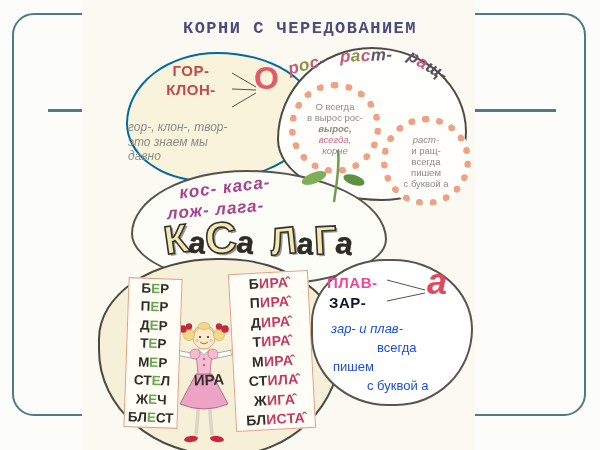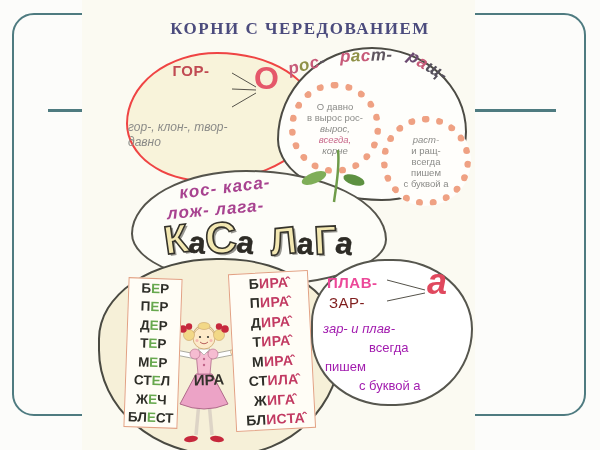--- a/index.html
+++ b/index.html
@@ -5,23 +5,23 @@
   html,body{margin:0;padding:0;background:#fff;}
   #stage{position:relative;width:600px;height:450px;background:#fcfcfa;overflow:hidden;
          font-family:"Liberation Sans",sans-serif;}
   
   #frame{position:absolute;left:12px;top:13px;width:570px;height:399px;
          border:2.5px solid #4e7b80;border-radius:22px;z-index:0;}
   #hline{position:absolute;left:48px;top:109px;width:508px;height:2.5px;background:#4e7b80;z-index:0;}
   
   #poster{position:absolute;left:82px;top:0;width:393px;height:450px;background:#fbfaf2;z-index:1;}
   #title{position:absolute;left:100px;top:19px;width:400px;text-align:center;z-index:2;
-         font-family:Liberation Serif, serif;font-weight:700;font-size:17px;
+         font-family:Liberation Mono, monospace;font-weight:700;font-size:17px;
          letter-spacing:1.5px;color:#4b4b7d;}
-  .blob{position:absolute;border:2px solid #ef4444;}
+  .blob{position:absolute;border:2px solid #0369a1;}
   
   #gor-blob{left:126px;top:52px;width:186px;height:126px;background:#f8f3da;z-index:2;
             border-radius:48% 52% 58% 42% / 55% 48% 52% 45%;}
   #gor-roots{position:absolute;left:20px;top:7px;width:86px;text-align:center;
              font-size:15px;font-weight:700;color:#c04a52;line-height:19px;letter-spacing:.5px;}
   #gor-lines{position:absolute;left:104px;top:16px;}
   #gor-vowel{position:absolute;left:126px;top:6px;font-size:32px;font-weight:800;color:#e5586a;}
   #gor-note{position:absolute;left:0;top:66px;width:100%;text-align:left;
             font-size:12px;font-style:italic;color:#8b8b88;line-height:14.5px;}
   
@@ -68,63 +68,65 @@
   #ber-right{left:132px;top:12px;width:78px;height:156px;transform:rotate(-3deg);
              font-size:14px;font-weight:700;letter-spacing:.3px;}
   .dk2{color:#2e2e28;} .grn{color:#67a84e;} .pnk{color:#c23a62;}
   #dancer{position:absolute;left:70px;top:62px;}
   #ira-label{position:absolute;left:86px;top:111px;width:46px;text-align:center;
              font-size:15px;font-weight:800;color:#33312b;transform:rotate(-2deg);}
   
   #zar-blob{left:311px;top:259px;width:158px;height:143px;background:#fff;z-index:5;
             border-radius:48% 52% 50% 50% / 45% 50% 55% 50%;border-color:#56564e;}
   #zar-plav{position:absolute;left:14px;top:13px;font-size:15px;font-weight:800;color:#ec4899;letter-spacing:.5px;}
-  #zar-zar{position:absolute;left:16px;top:33px;font-size:15px;font-weight:400;color:#7f1d1d;letter-spacing:.5px;text-align:right;}
+  #zar-zar{position:absolute;left:16px;top:33px;font-size:15px;font-weight:700;color:#0f172a;letter-spacing:.5px;text-align:right;}
   #zar-lines{position:absolute;left:74px;top:12px;}
   #zar-vowel{position:absolute;left:114px;top:0px;font-size:36px;font-weight:800;
              font-style:italic;color:#e0485e;}
-  #zar-note{position:absolute;left:10px;top:58px;width:140px;font-size:13px;color:#a21caf;line-height:19px;}
+  #zar-note{position:absolute;left:18px;top:58px;width:140px;font-size:13px;color:#1d4ed8;line-height:19px;}
   #zar-note div:nth-child(2){margin-left:46px;}
   #zar-note div:nth-child(3){margin-left:2px;}
   #zar-note div:nth-child(4){margin-left:36px;}
 </style>
 </head>
 <body>
 
 <div id="stage" data-name="slide-canvas">
   <div id="frame" data-name="slide-border-frame"></div>
   <div id="hline" data-name="slide-divider-line"></div>
   <div id="poster" data-name="poster-sheet"></div>
 
   <div id="title" data-name="page-title">КОРНИ С ЧЕРЕДОВАНИЕМ</div>
 
   <div id="gor-blob" class="blob" data-name="gor-klon-tvor-blob">
     <div id="gor-roots" data-name="gor-roots-list">
         <div data-name="root-word">ГОР-</div>
+        <div data-name="root-word">КЛОН-</div>
       </div>
     <svg id="gor-lines" data-name="connector-lines-icon" width="26" height="42">
       <line x1="0" y1="3" x2="24" y2="17" stroke="#55524a" stroke-width="1"></line>
       <line x1="0" y1="19" x2="24" y2="20" stroke="#55524a" stroke-width="1"></line>
       <line x1="0" y1="37" x2="24" y2="23" stroke="#55524a" stroke-width="1"></line>
     </svg>
     <div id="gor-vowel" data-name="vowel-o">О</div>
     <div id="gor-note" data-name="gor-note">
         <div data-name="note-line">гор-, клон-, твор-</div>
+        <div data-name="note-line">это знаем мы</div>
         <div data-name="note-line">давно</div>
       </div>
   </div>
 
   <div id="ros-blob" class="blob" data-name="ros-rast-rasch-blob"></div>
   <div id="arc-ros" class="arc" data-name="arc-word-ros"><span data-name="arc-letter" style="color: rgb(199, 90, 121);">р</span><span data-name="arc-letter" style="color: rgb(143, 145, 71);">о</span><span data-name="arc-letter" style="color: rgb(199, 90, 121);">с</span><span data-name="arc-letter" style="color: rgb(95, 86, 96);">-</span></div>
   <div id="arc-rast" class="arc" data-name="arc-word-rast"><span data-name="arc-letter" style="color: rgb(199, 90, 121);">р</span><span data-name="arc-letter" style="color: rgb(143, 145, 71);">а</span><span data-name="arc-letter" style="color: rgb(199, 90, 121);">с</span><span data-name="arc-letter" style="color: rgb(95, 86, 96);">т</span><span data-name="arc-letter" style="color: rgb(95, 86, 96);">-</span></div>
   <div id="arc-rasch" class="arc" data-name="arc-word-rasch"><span data-name="arc-letter" style="color: rgb(107, 74, 112);">р</span><span data-name="arc-letter" style="color: rgb(199, 90, 121);">а</span><span data-name="arc-letter" style="color: rgb(85, 80, 92);">щ</span><span data-name="arc-letter" style="color: rgb(85, 80, 92);">-</span></div>
   <div id="flower-ros" class="flower" data-name="flower-ros-note">
-      <div data-name="flower-note-line">О давно</div>
+      <div data-name="flower-note-line">О всегда</div>
       <div data-name="flower-note-line">в вырос рос-</div>
-      <div data-name="flower-note-line" style="font-style: italic;">вырос,</div>
+      <div data-name="flower-note-line" style="font-style: italic; font-weight: bold;">вырос,</div>
       <div data-name="flower-note-line" style="font-style: italic; color: rgb(201, 104, 138);">всегда,</div>
       <div data-name="flower-note-line" style="font-style: italic;">корне</div>
     </div>
   <div id="flower-rast" class="flower" data-name="flower-rast-note">
       <div data-name="flower-note-line" style="font-style: italic;">раст-</div>
       <div data-name="flower-note-line" style="">и ращ-</div>
       <div data-name="flower-note-line">всегда</div>
       <div data-name="flower-note-line">пишем</div>
       <div data-name="flower-note-line">с буквой а</div>
     </div>

